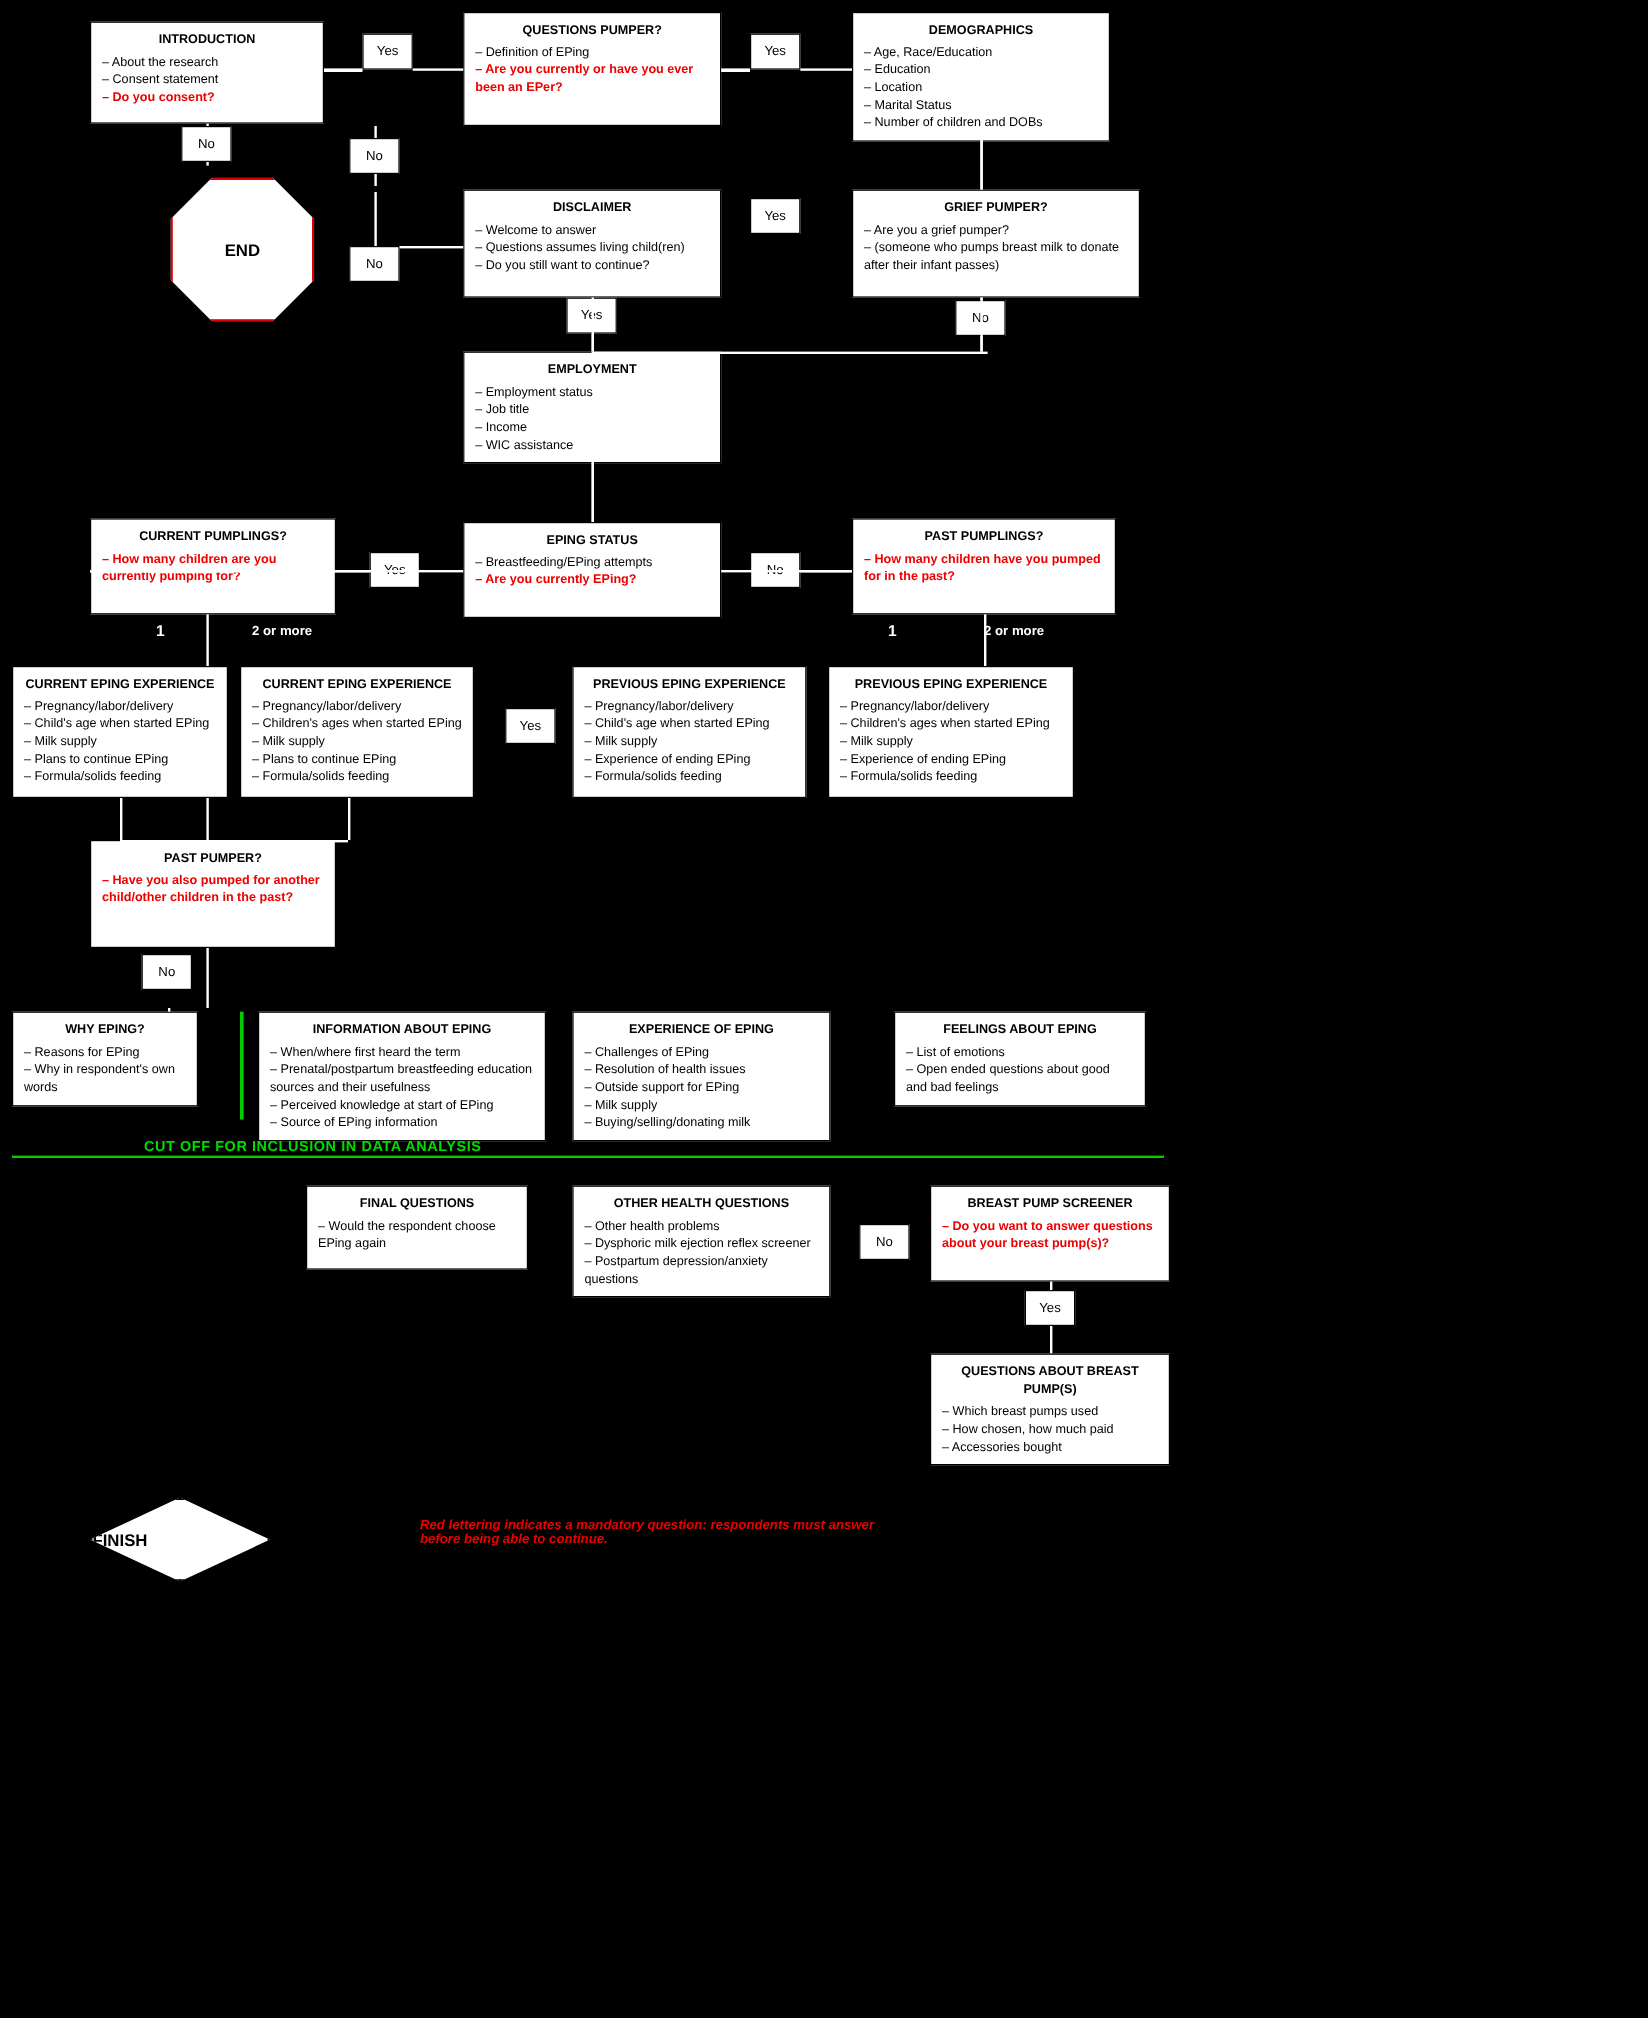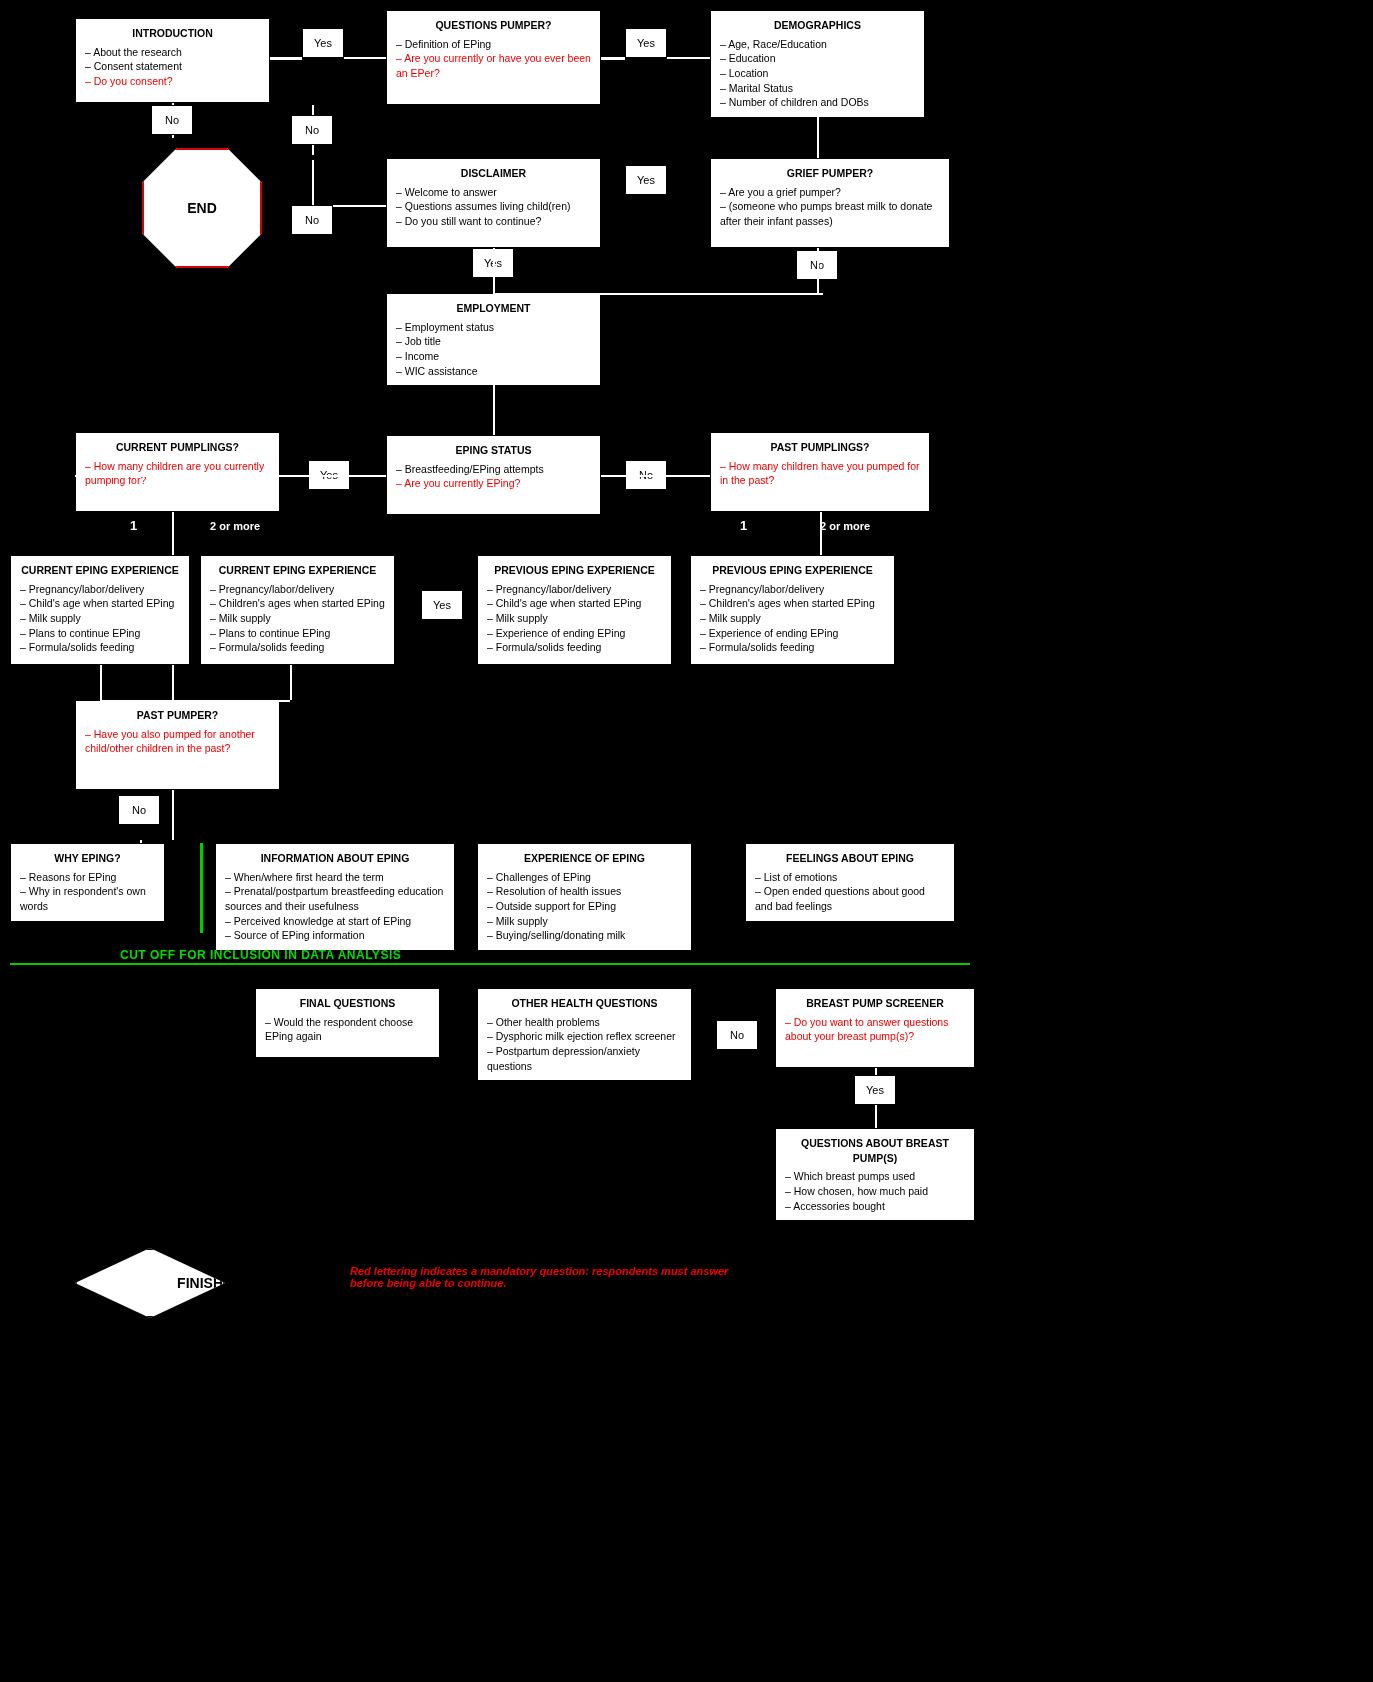--- a/index.html
+++ b/index.html
@@ -33,21 +33,21 @@
       font-weight: bold;
       text-align: center;
       margin-bottom: 4px;
       font-size: 10.5px;
     }
     .box ul {
       list-style: none;
       padding: 0;
     }
     .box ul li::before { content: '– '; }
-    .box .red-text { color: #e00; font-weight: normal; }
+    .box .red-text { color: #e00; font-weight: bold; }
 
     
     .yes-no-label {
       background: #fff;
       border: 1.5px solid #000;
       position: absolute;
       width: 42px;
       height: 30px;
       display: flex;
       align-items: center;
@@ -74,21 +74,21 @@
     
     .diamond {
       position: absolute;
       width: 150px;
       height: 70px;
       background: #fff;
       border: 2px solid #000;
       clip-path: polygon(50% 0%, 100% 50%, 50% 100%, 0% 50%);
       display: flex;
       align-items: center;
-      justify-content: flex-end;
+      justify-content: flex-start;
       font-weight: bold;
       font-size: 14px;
     }
 
     
     .connector-h {
       position: absolute;
       height: 2px;
       background: #fff;
     }

